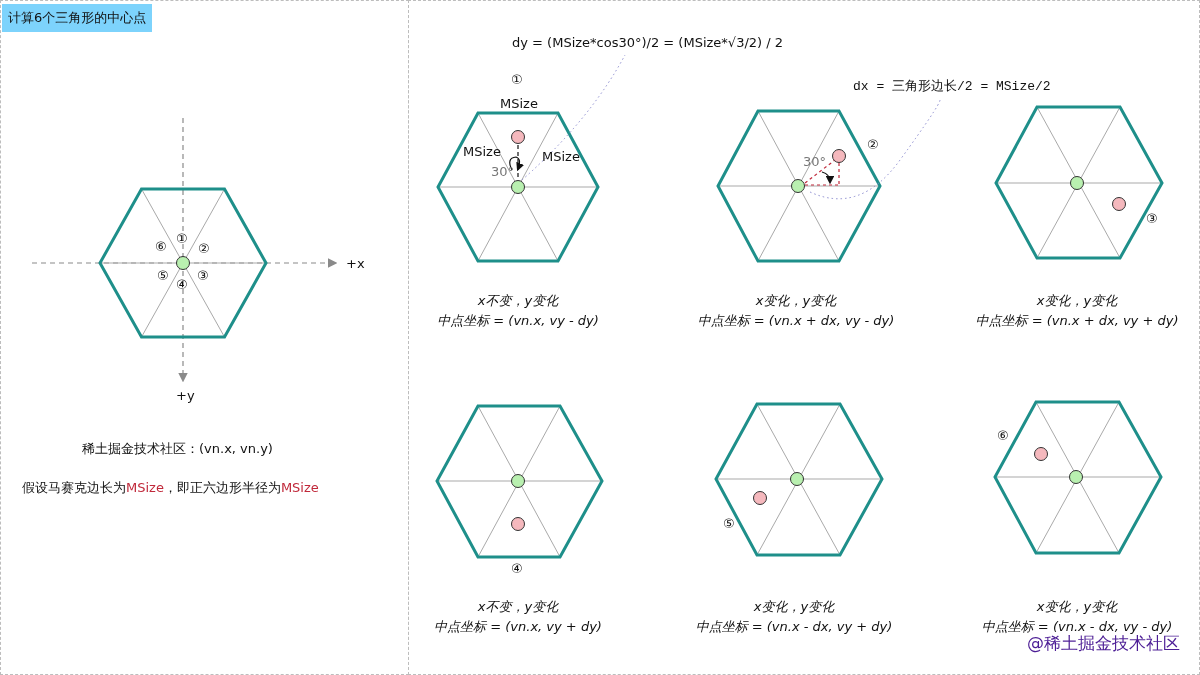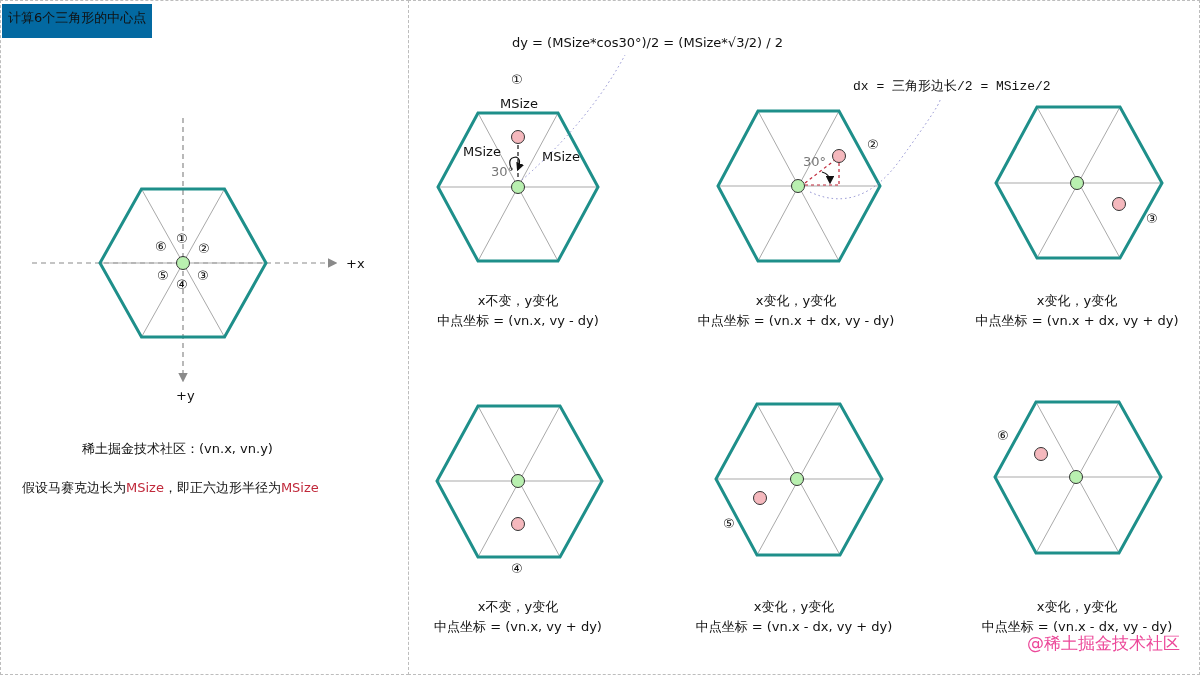--- a/index.html
+++ b/index.html
@@ -1,25 +1,25 @@
 <!DOCTYPE html>
 <html><head>
 <meta charset="utf-8">
 <style>
   html, body { margin:0; padding:0; background:#ffffff; }
   body { width:1200px; height:675px; position:relative; overflow:hidden;
          font-family:"DejaVu Sans", "Liberation Sans", sans-serif; color:#111; }
   .frame { position:absolute; border:1px dashed #bdbdbd; box-sizing:border-box; }
-  .title-tag { position:absolute; left:2px; top:4px; height:34px; line-height:28px; padding:0 6px;
-               background:#0369a1; font-size:13px; color:#111; }
+  .title-tag { position:absolute; left:2px; top:4px; height:28px; line-height:28px; padding:0 6px;
+               background:#7dd3fc; font-size:13px; color:#111; }
   svg.diag { position:absolute; left:0; top:0; }
   .txt { position:absolute; font-size:13px; white-space:nowrap; }
   .red { color:#c0283a; }
-  .cap { position:absolute; font-size:13px; line-height:20px; text-align:center; transform:translateX(-50%); white-space:nowrap; }
-  .watermark { position:absolute; right:20px; top:632px; font-size:17px; color:#ec4899; white-space:nowrap; }
+  .cap { position:absolute; font-size:13px; line-height:20px; text-align:center; transform:translateX(-50%); white-space:nowrap;font-style:italic; }
+  .watermark { position:absolute; right:20px; top:632px; font-size:17px; color:#4c1d95; white-space:nowrap; }
 </style>
 </head>
 <body>
 
 <div class="frame" style="left:0;top:0;width:409px;height:675px;"></div>
 <div class="frame" style="left:408px;top:0;width:792px;height:675px;"></div>
 
 <div class="title-tag">计算6个三角形的中心点</div>
 
 <svg class="diag" width="1200" height="675">

